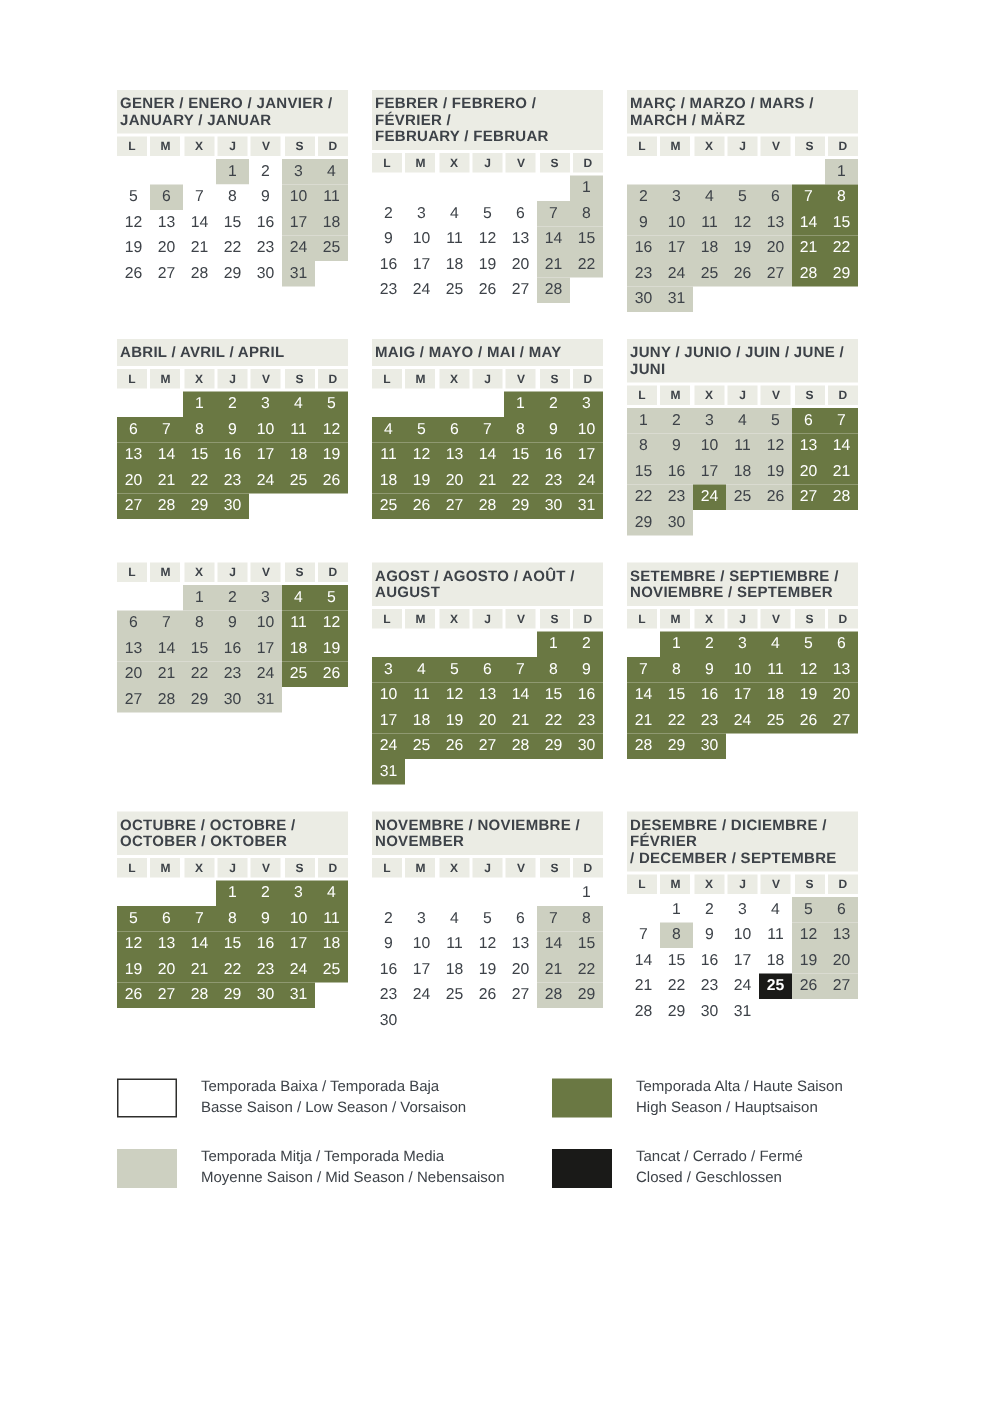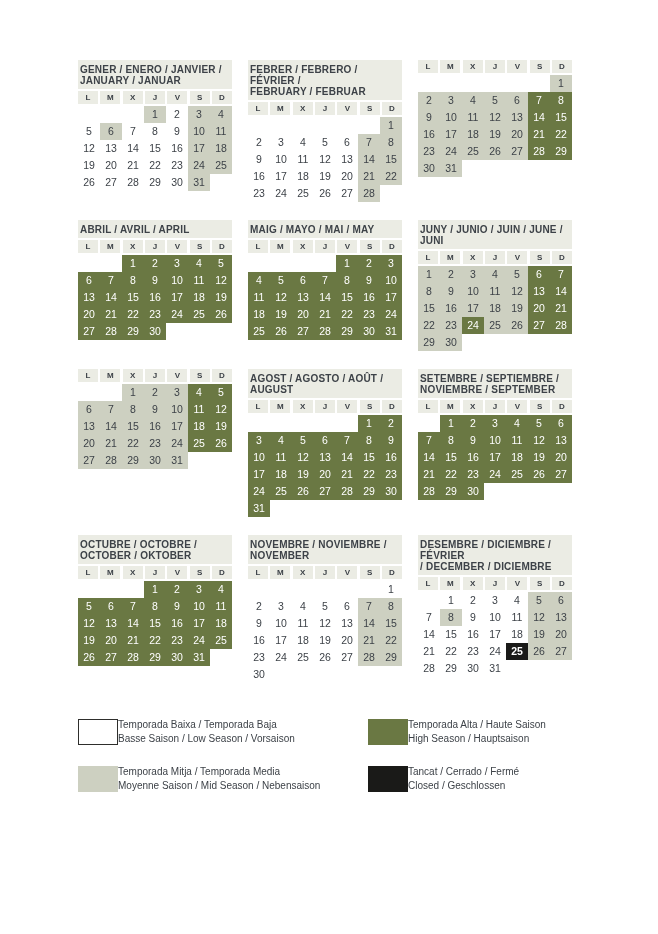--- a/index.html
+++ b/index.html
@@ -53,21 +53,21 @@
   .day.empty { background: transparent; }
 
   .legend {
     position: absolute; left: 78px; top: 718px;
     display: grid;
     grid-template-columns: 290px auto;
     grid-template-rows: repeat(2, auto);
     grid-auto-flow: column;
     row-gap: 20px;
   }
-  .legend-item { display: flex; align-items: flex-start; }
+  .legend-item { display: flex; align-items: flex-start; gap: 16px; }
   .swatch {
     display: block; width: 40px; height: 26px; margin-top: 1px;
     box-sizing: border-box;
   }
   .swatch.low { background: var(--low); border: 1px solid #2e2e2c; }
   .swatch.mid { background: var(--mid); }
   .swatch.high { background: var(--high); }
   .swatch.closed { background: var(--closed); }
   .legend-text { font-size: 10px; line-height: 13.5px; color: var(--text); }
 </style>
@@ -172,20 +172,24 @@
           <div class="day mid">22</div>
           <div class="day low">23</div>
           <div class="day low">24</div>
           <div class="day low">25</div>
           <div class="day low">26</div>
           <div class="day low">27</div>
           <div class="day mid">28</div>
         </div>
       </div>
       <div class="month">
+        <div class="month-title">
+          <div>MARÇ / MARZO / MARS /</div>
+          <div>MARCH / MÄRZ</div>
+        </div>
         <div class="dow">
           <span class="dowc">L</span>
           <span class="dowc">M</span>
           <span class="dowc">X</span>
           <span class="dowc">J</span>
           <span class="dowc">V</span>
           <span class="dowc">S</span>
           <span class="dowc">D</span>
         </div>
         <div class="days">
@@ -619,21 +623,21 @@
           <div class="day low">26</div>
           <div class="day low">27</div>
           <div class="day mid">28</div>
           <div class="day mid">29</div>
           <div class="day low">30</div>
         </div>
       </div>
       <div class="month">
         <div class="month-title">
           <div>DESEMBRE / DICIEMBRE / FÉVRIER</div>
-          <div>/ DECEMBER / DICIEMBRE</div>
+          <div>/ DECEMBER / SEPTEMBRE</div>
         </div>
         <div class="dow">
           <span class="dowc">L</span>
           <span class="dowc">M</span>
           <span class="dowc">X</span>
           <span class="dowc">J</span>
           <span class="dowc">V</span>
           <span class="dowc">S</span>
           <span class="dowc">D</span>
         </div>

